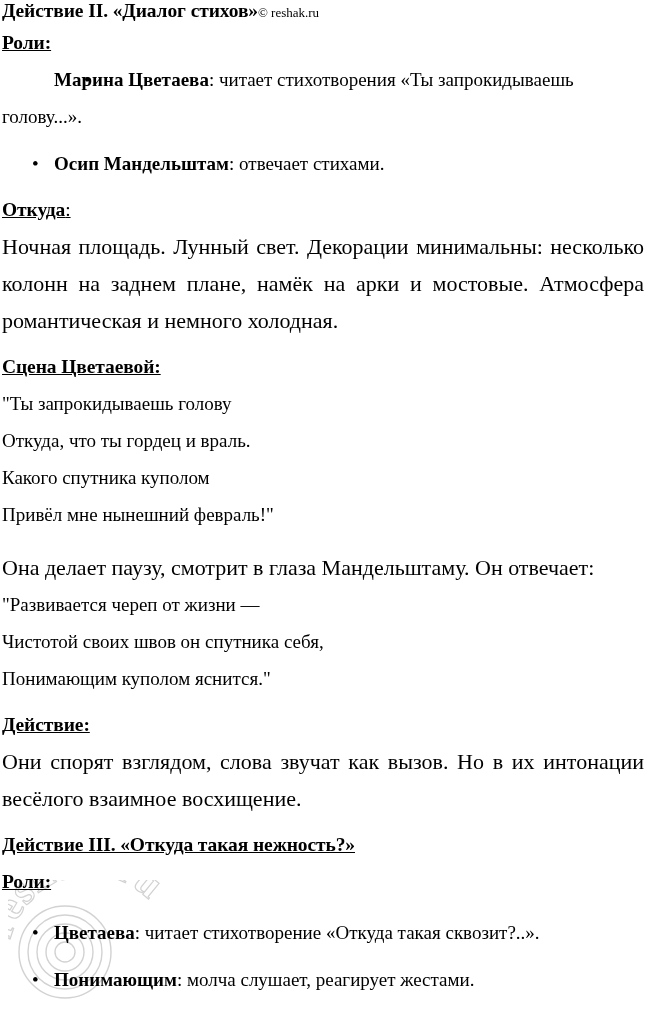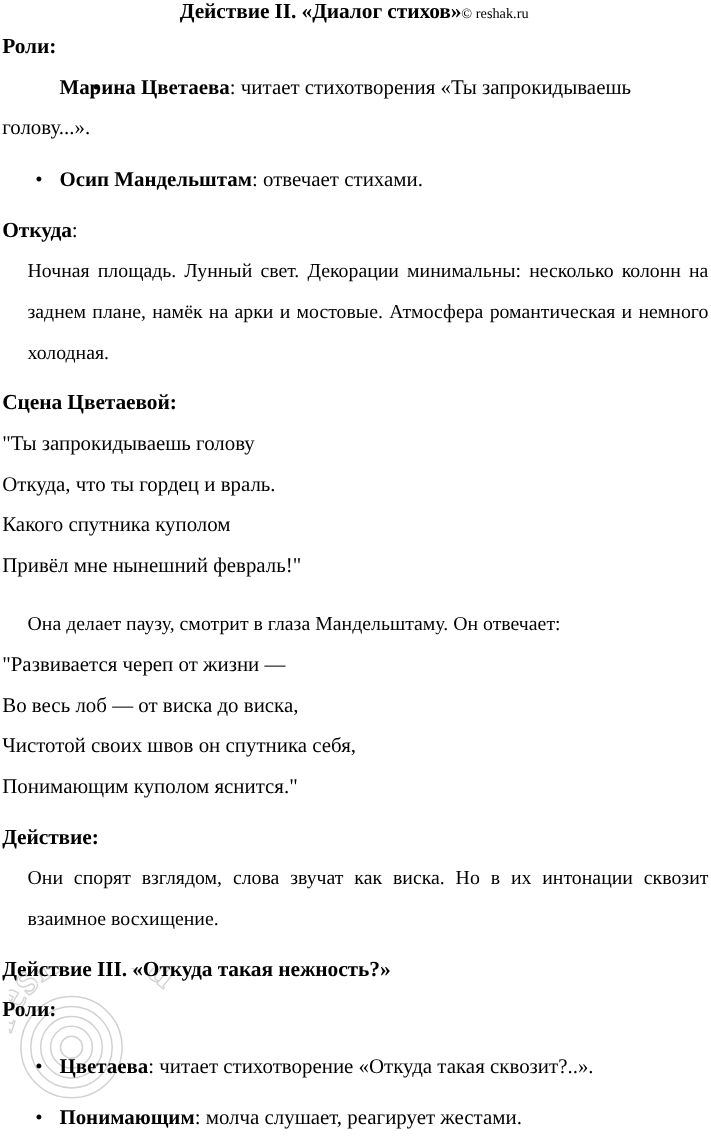--- a/index.html
+++ b/index.html
@@ -38,21 +38,21 @@
     height: 175px;
     z-index: 1;
     pointer-events: none;
   }
   .watermark svg { display: block; }
 
   
   .header-row {
     display: flex;
     align-items: baseline;
-    justify-content: center;
+    justify-content: flex-start;
     height: 24px;
   }
   .act-title {
     font-weight: bold;
     font-size: 19.5px;
     line-height: 21px;
     letter-spacing: -0.1px;
     white-space: nowrap;
   }
   .copyright {
@@ -62,30 +62,30 @@
     padding-right: 2px;
   }
 
   
   .sec-head {
     font-weight: bold;
     font-size: 19.5px;
     line-height: 37px;
     letter-spacing: -0.1px;
     white-space: nowrap;
+    text-decoration: underline;
   }
   .sec-head .regular { font-weight: normal; }
 
   .para {
-    font-size: 18px;
+    font-size: 22px;
     line-height: 37px;
     text-align: justify;
     text-justify: inter-word;
     hyphens: none;
-    margin-left: 23px;
   }
 
   .verse {
     font-size: 19px;
     line-height: 37px;
     text-align: left;
     white-space: nowrap;
   }
 
   
@@ -176,29 +176,28 @@
   <div class="verse">"Ты запрокидываешь голову</div>
   <div class="verse">Откуда, что ты гордец и враль.</div>
   <div class="verse">Какого спутника куполом</div>
   <div class="verse">Привёл мне нынешний февраль!"</div>
 
   <div class="gap-md"></div>
 
   <div class="para">Она делает паузу, смотрит в глаза Мандельштаму. Он отвечает:</div>
 
   <div class="verse">"Развивается череп от жизни —</div>
-  <div class="verse">Во весь лоб — от виска до виска,</div>
   <div class="verse">Чистотой своих швов он спутника себя,</div>
   <div class="verse">Понимающим куполом яснится."</div>
 
   <div class="gap-sm"></div>
 
   <div class="sec-head">Действие:</div>
 
-  <div class="para">Они спорят взглядом, слова звучат как виска. Но в их интонации сквозит взаимное восхищение.</div>
+  <div class="para">Они спорят взглядом, слова звучат как вызов. Но в их интонации весёлого взаимное восхищение.</div>
 
   <div class="gap-sm"></div>
 
   <div class="sec-head">Действие III. «Откуда такая нежность?»</div>
 
   <div class="sec-head">Роли:</div>
 
   <ul class="bullets">
     <li style="margin-top:14px;">
       <span class="dot">•</span><span class="who">Цветаева</span><span class="what">: читает стихотворение «Откуда такая сквозит?..».</span>

